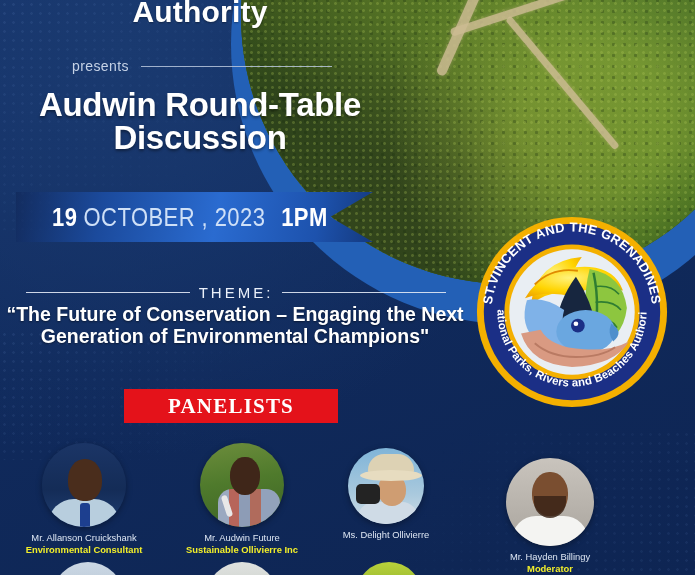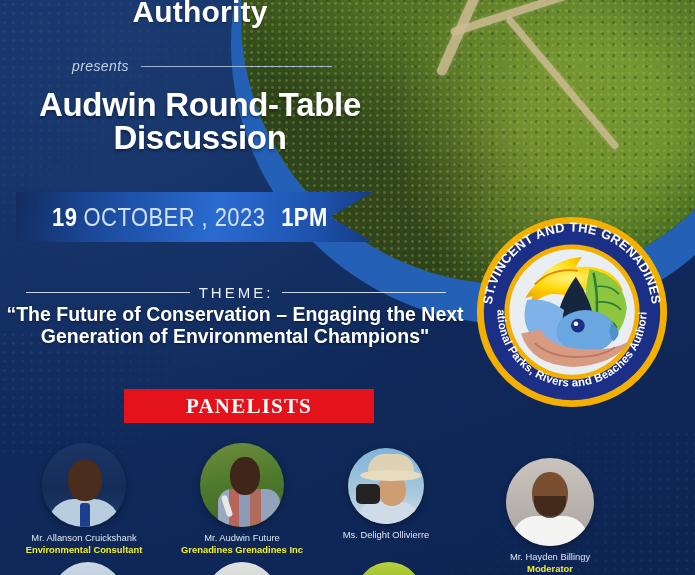--- a/index.html
+++ b/index.html
@@ -78,21 +78,21 @@
   }
   .org-title{
     font-size:30px; font-weight:bold; color:#ffffff; letter-spacing:.2px;
     line-height:1.05; text-shadow:0 1px 2px rgba(0,0,0,.35);
   }
   .presents-row{
     position:absolute; left:72px; top:58px; width:260px;
     display:flex; align-items:center; gap:12px;
   }
   .presents{
-    font-style:italic; font-size:14px; color:#c5d2e6; letter-spacing:.4px;
+    font-size:14px; color:#c5d2e6; letter-spacing:.4px;
   }
   .presents-line{ flex:1; height:1px; background:#b9c7dd; opacity:.85; }
 
   .event-title{
     position:absolute; left:0; top:88px; width:400px; text-align:center;
     color:#ffffff; font-weight:bold; font-size:33px; line-height:1.0;
     letter-spacing:-.3px; text-shadow:0 2px 3px rgba(0,0,0,.4);
   }
   .ribbon-wrap{ position:absolute; left:16px; top:192px; width:357px; height:50px; }
   .ribbon-shape{
@@ -120,21 +120,21 @@
   .theme-line{ flex:1; height:1px; background:#e2e9f5; opacity:.9; }
   .theme-label{ color:#eaf0fa; font-size:15px; letter-spacing:3px; }
   .theme-text{
     position:absolute; left:0; top:304px; width:470px; text-align:center;
     color:#ffffff; font-weight:bold; font-size:19.5px; line-height:1.12;
     text-shadow:0 1px 2px rgba(0,0,0,.45);
   }
 
   
   .panelists-badge{
-    position:absolute; left:124px; top:389px; width:250px; height:34px;
+    position:absolute; left:124px; top:389px; width:214px; height:34px;
     background:#e4121a; display:flex; align-items:center; justify-content:center;
   }
   .panelists-badge span{
     font-family:"Liberation Serif", serif; font-weight:bold;
     color:#ffffff; font-size:21px; letter-spacing:1.2px;
   }
 
   .panel-row{ position:absolute; left:0; top:440px; width:695px; height:135px;padding-left:27px; }
   .panelist{ position:absolute; text-align:center; }
   .avatar{
@@ -240,21 +240,21 @@
       <div class="p-role">Environmental Consultant</div>
     </div>
 
     <div class="panelist" style="left:160px; top:3px; width:164px;">
       <div class="avatar av-b">
         <div class="shirt"></div>
         <div class="face"></div>
         <div class="mic"></div>
       </div>
       <div class="p-name">Mr. Audwin Future</div>
-      <div class="p-role">Grenadines Grenadines Inc</div>
+      <div class="p-role">Sustainable Ollivierre Inc</div>
     </div>
 
     <div class="panelist" style="left:308px; top:8px; width:156px;">
       <div class="avatar av-c">
         <div class="shirt"></div>
         <div class="face"></div>
         <div class="hat"></div>
         <div class="brim"></div>
         <div class="cam"></div>
       </div>

